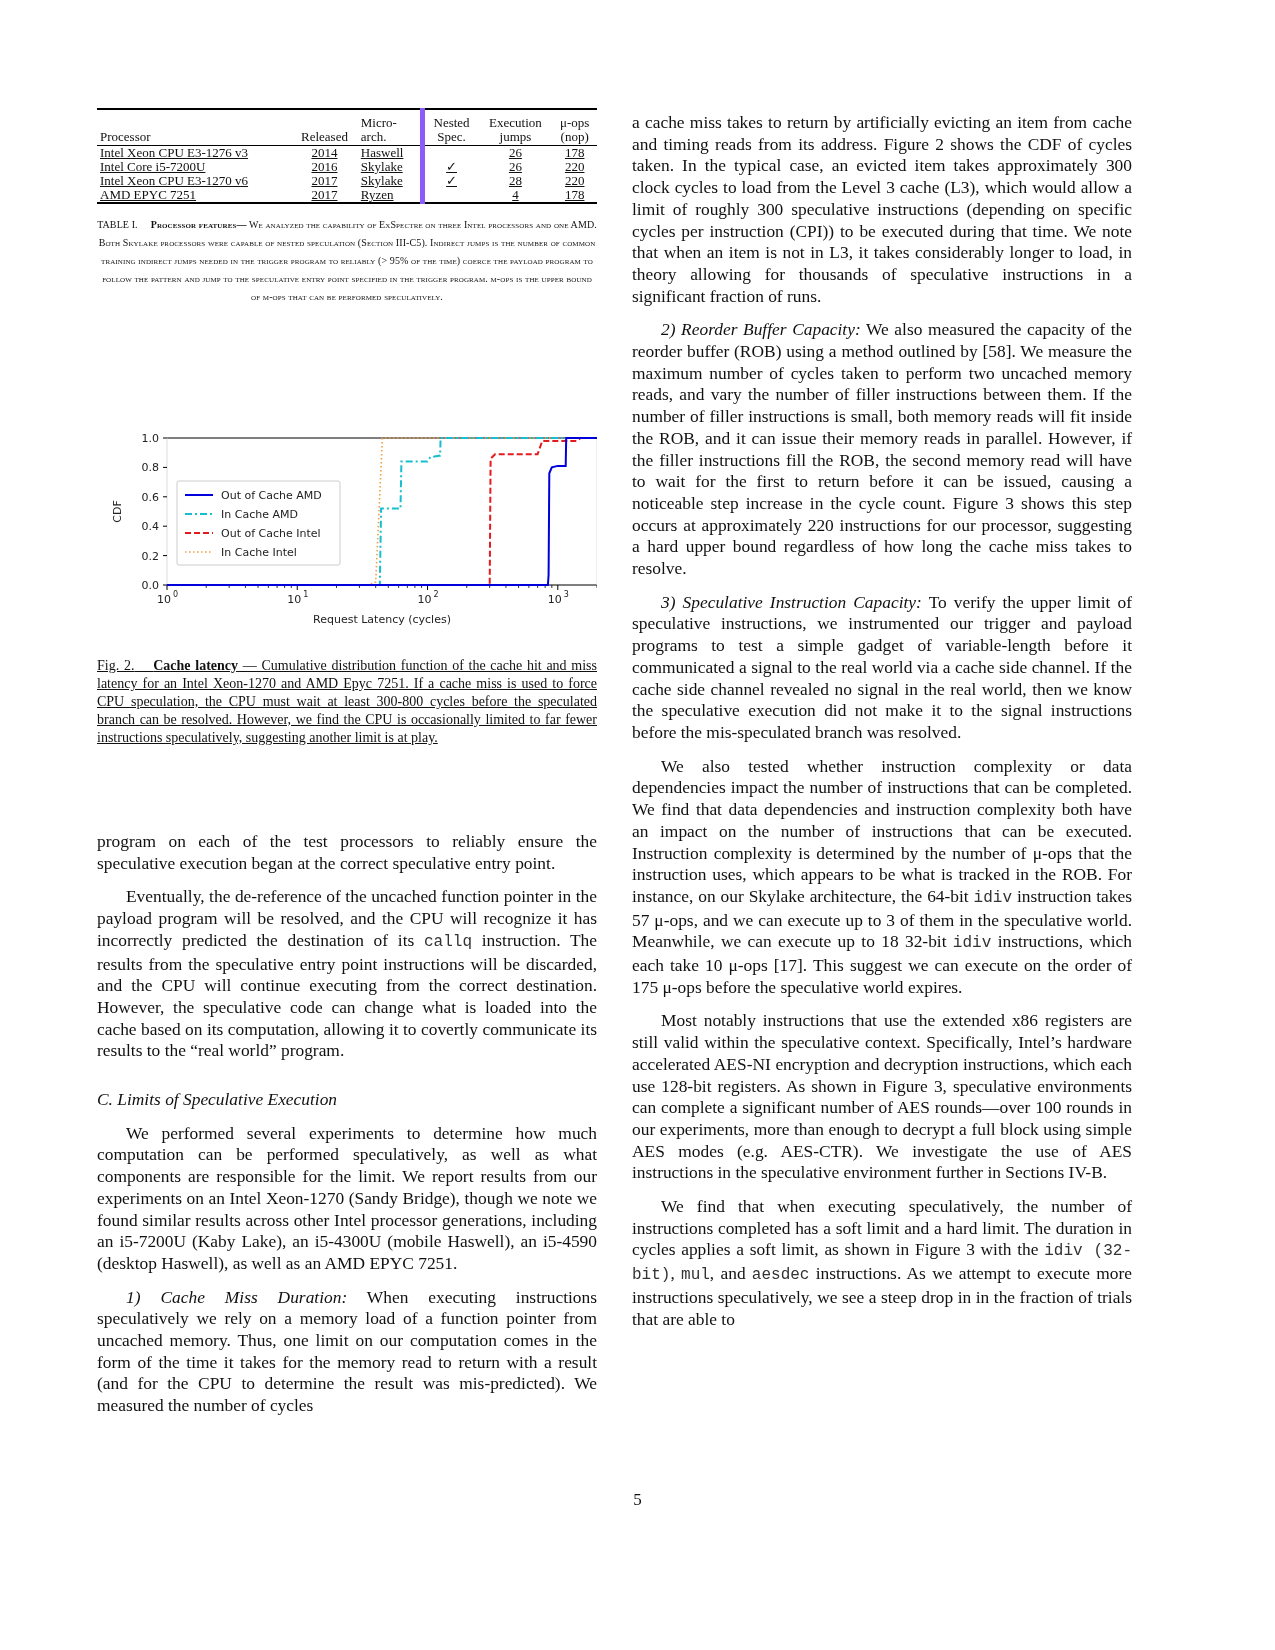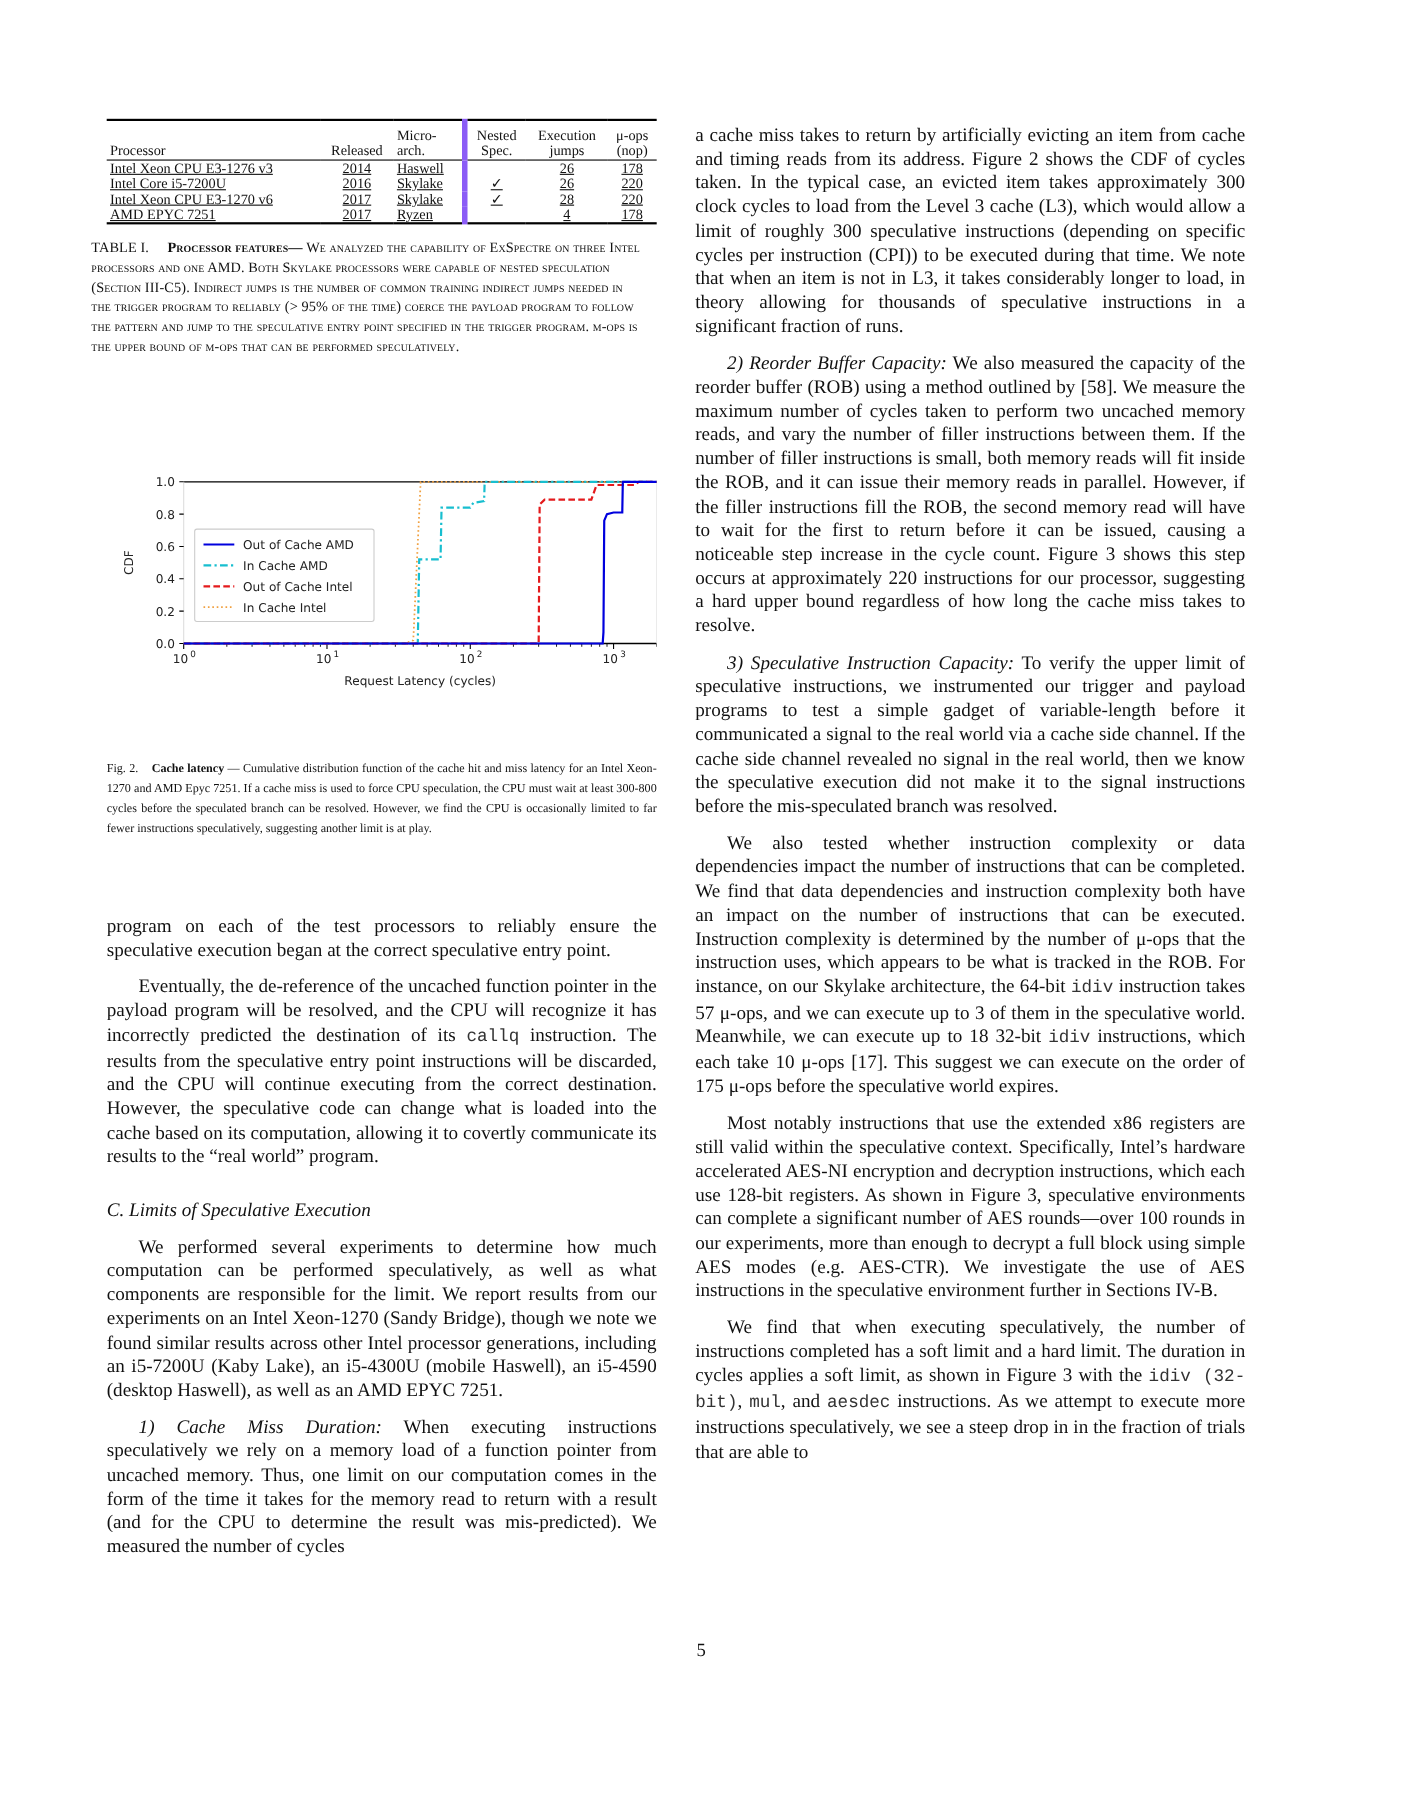--- a/index.html
+++ b/index.html
@@ -16,27 +16,27 @@
   .tbl-wrap { position:absolute; left:97px; top:108px; width:500px; }
   table { border-collapse:collapse; width:500px; font-size:13px; line-height:14px; }
   .tbl-top { border-top:2.5px solid #000; }
   .tbl-bot { border-bottom:2.5px solid #000; }
   th { font-weight:normal; vertical-align:bottom; padding:6px 3px 1px 3px; }
   td { padding:0 3px;text-decoration:underline; }
   .c { text-align:center;margin-top:48px; }
   .l { text-align:left; }
   .vr { border-right:5px solid #8b5cf6; }
 
-  .tcap { position:absolute; left:83px; top:216px; width:500px; font-size:13px; line-height:18.1px; text-align:left; font-variant:small-caps; letter-spacing:0.1px; }
+  .tcap { position:absolute; left:97px; top:216px; width:500px; font-size:10px; line-height:18.1px; text-align:center; font-variant:small-caps; letter-spacing:0.1px; }
   .tcap .lab { font-variant:normal; }
   .tcap b { font-weight:bold; }
 
   
   .chart { position:absolute; left:97px; top:425px; width:500px; height:212px; }
-  .fcap { position:absolute; left:97px; top:690px; width:500px; font-size:11px; line-height:18px; text-align:justify; }
+  .fcap { position:absolute; left:97px; top:657px; width:500px; font-size:14px; line-height:18px; text-align:justify;text-decoration:underline; }
 
   .sec { font-style:italic; font-size:17.4px; margin:0; }
   .pagenum { position:absolute; top:1490px; left:0; width:1275px; text-align:center; font-size:17px; }
 </style>
 </head>
 <body>
 
 <div class="tbl-wrap">
   <table>
     <thead>

